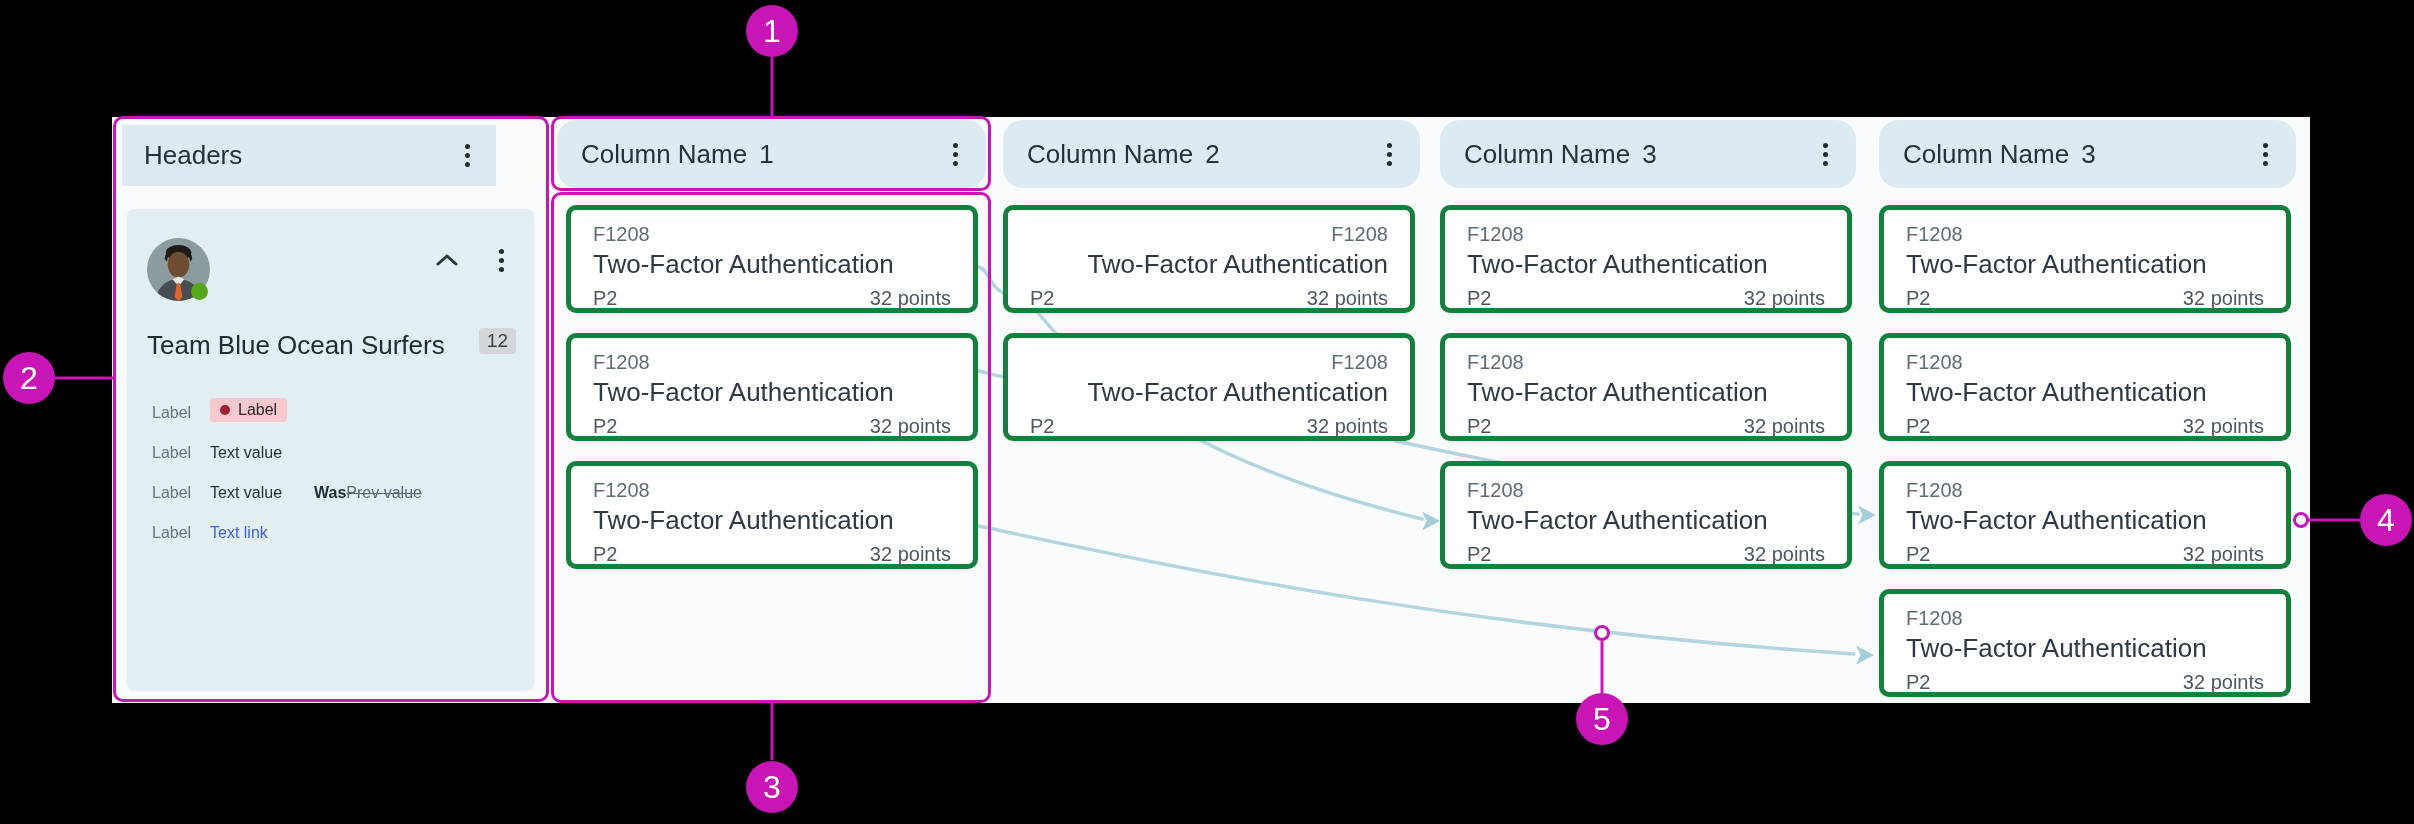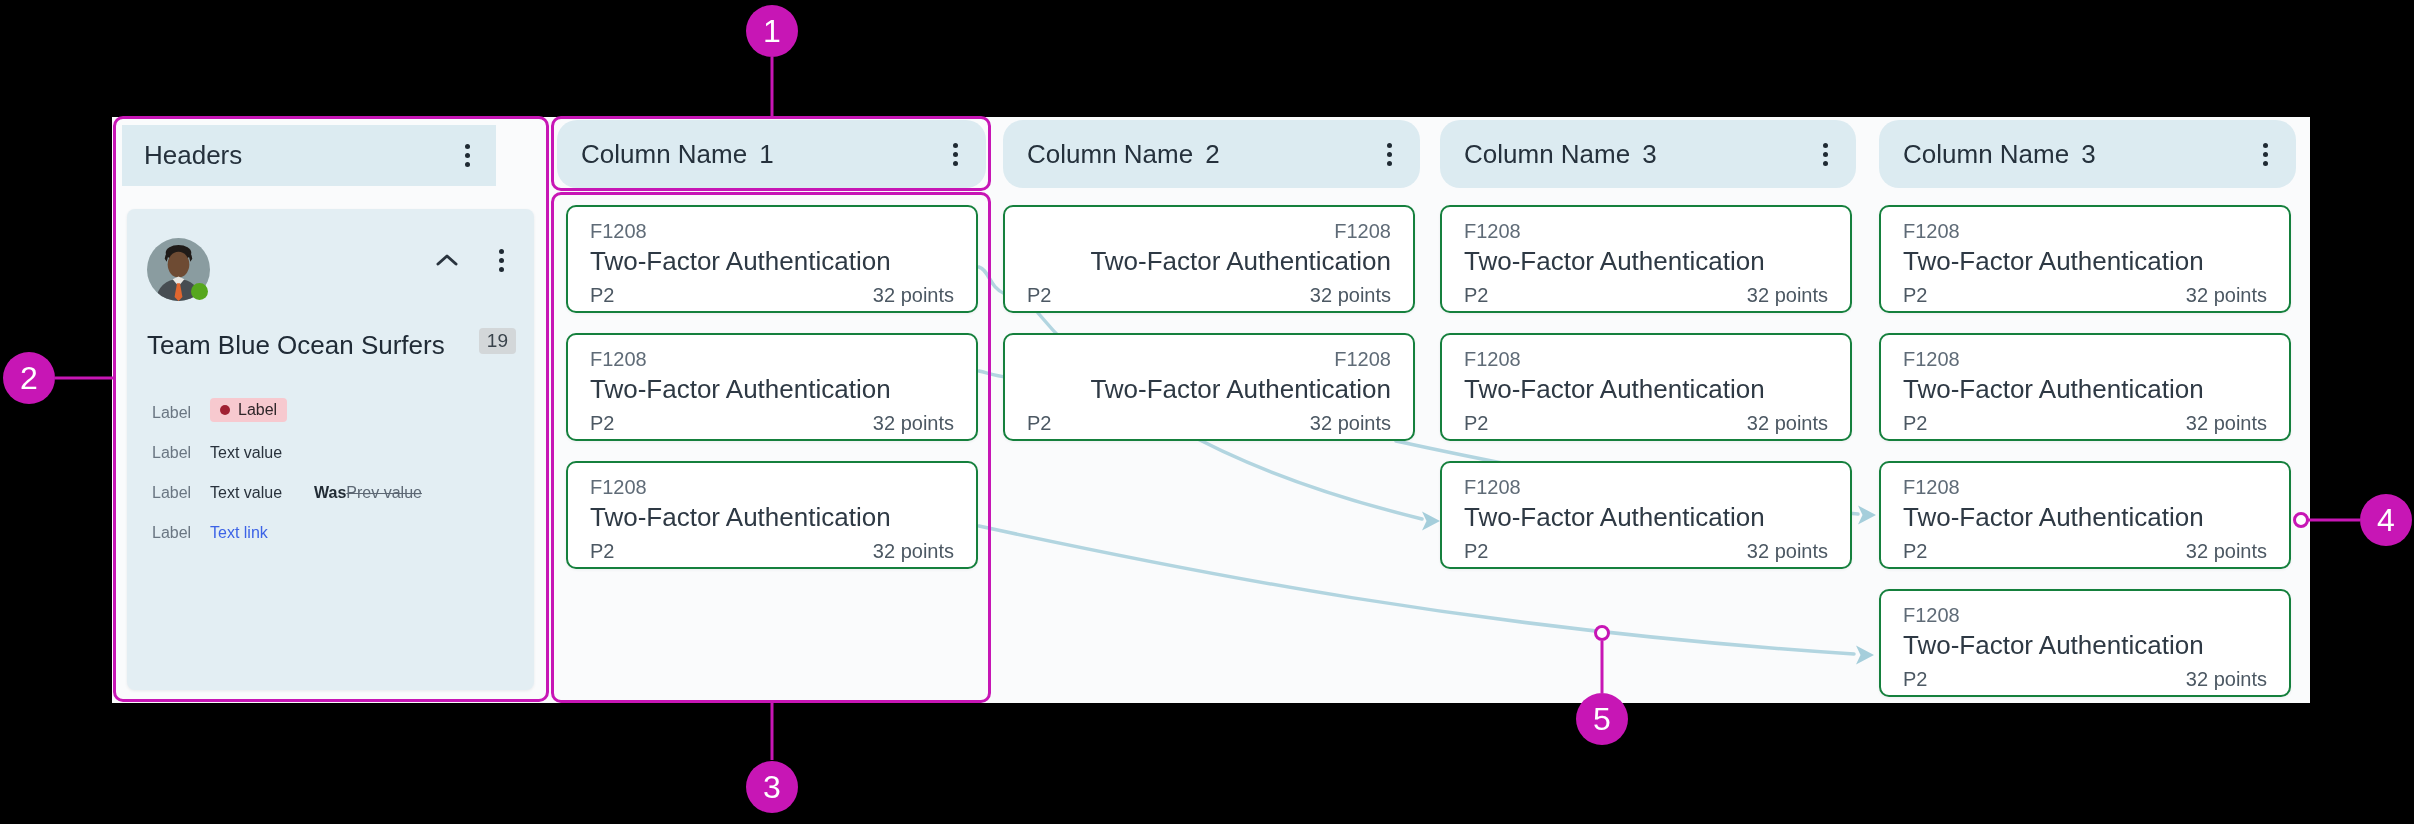--- a/index.html
+++ b/index.html
@@ -41,21 +41,21 @@
   .column{position:absolute;top:3px;z-index:2;}
   .col-1{left:445px;width:429px;}
   .col-2{left:891px;width:417px;text-align:right;}
   .col-3{left:1328px;width:416px;}
   .col-4{left:1767px;width:417px;}
   .col-header{height:68px;background:#DCEBF1;display:flex;align-items:center;justify-content:space-between;
     padding:0 24px;box-sizing:border-box;font-size:26px;color:#25313C;border-radius:20px;}
   .col-num{margin-left:12px;}
   .cards{display:flex;flex-direction:column;gap:20px;margin-top:17px;width:412px;}
   .col-1 .cards{margin-left:9px;}
-  .card{background:#fff;border:2px solid #15803d;border-radius:10px;height:108px;box-sizing:border-box;
+  .card{background:#fff;border:5px solid #15803d;border-radius:10px;height:108px;box-sizing:border-box;
     padding:12px 22px 0;box-shadow:0 1px 3px rgba(30,40,50,.06);cursor:pointer;}
   .card-id{font-size:20px;color:#5F6B77;line-height:25px;}
   .card-title{font-size:26px;color:#2E3944;line-height:33px;margin-top:1px;white-space:nowrap;}
   .card-footer{display:flex;justify-content:space-between;font-size:20px;color:#4C5863;margin-top:6px;}
 
   
   .ann-box{position:absolute;border:3px solid #C716B5;border-radius:10px;z-index:9;box-sizing:border-box;pointer-events:none;}
   .ann-box-2{left:113px;top:116px;width:436px;height:586px;}
   .ann-box-1{left:551px;top:116px;width:440px;height:75px;}
   .ann-box-3{left:551px;top:192px;width:440px;height:511px;}
@@ -116,21 +116,21 @@
         <svg width="22" height="12" viewBox="0 0 22 12">
           <polyline points="2,10 11,2 20,10" fill="none" stroke="#2A343E" stroke-width="3" stroke-linecap="round" stroke-linejoin="round"></polyline>
         </svg>
       </div>
       <div class="kebab team-kebab">
           <i></i>
           <i></i>
           <i></i>
         </div>
       <div class="team-title">Team Blue Ocean Surfers</div>
-      <div class="count-badge">19</div>
+      <div class="count-badge">12</div>
 
       <div class="fields">
         <div class="f-row">
           <span class="f-label">Label</span>
           <span class="f-badge">
             <i class="dot"></i>
             <span>Label</span>
           </span>
         </div>
         <div class="f-row">

